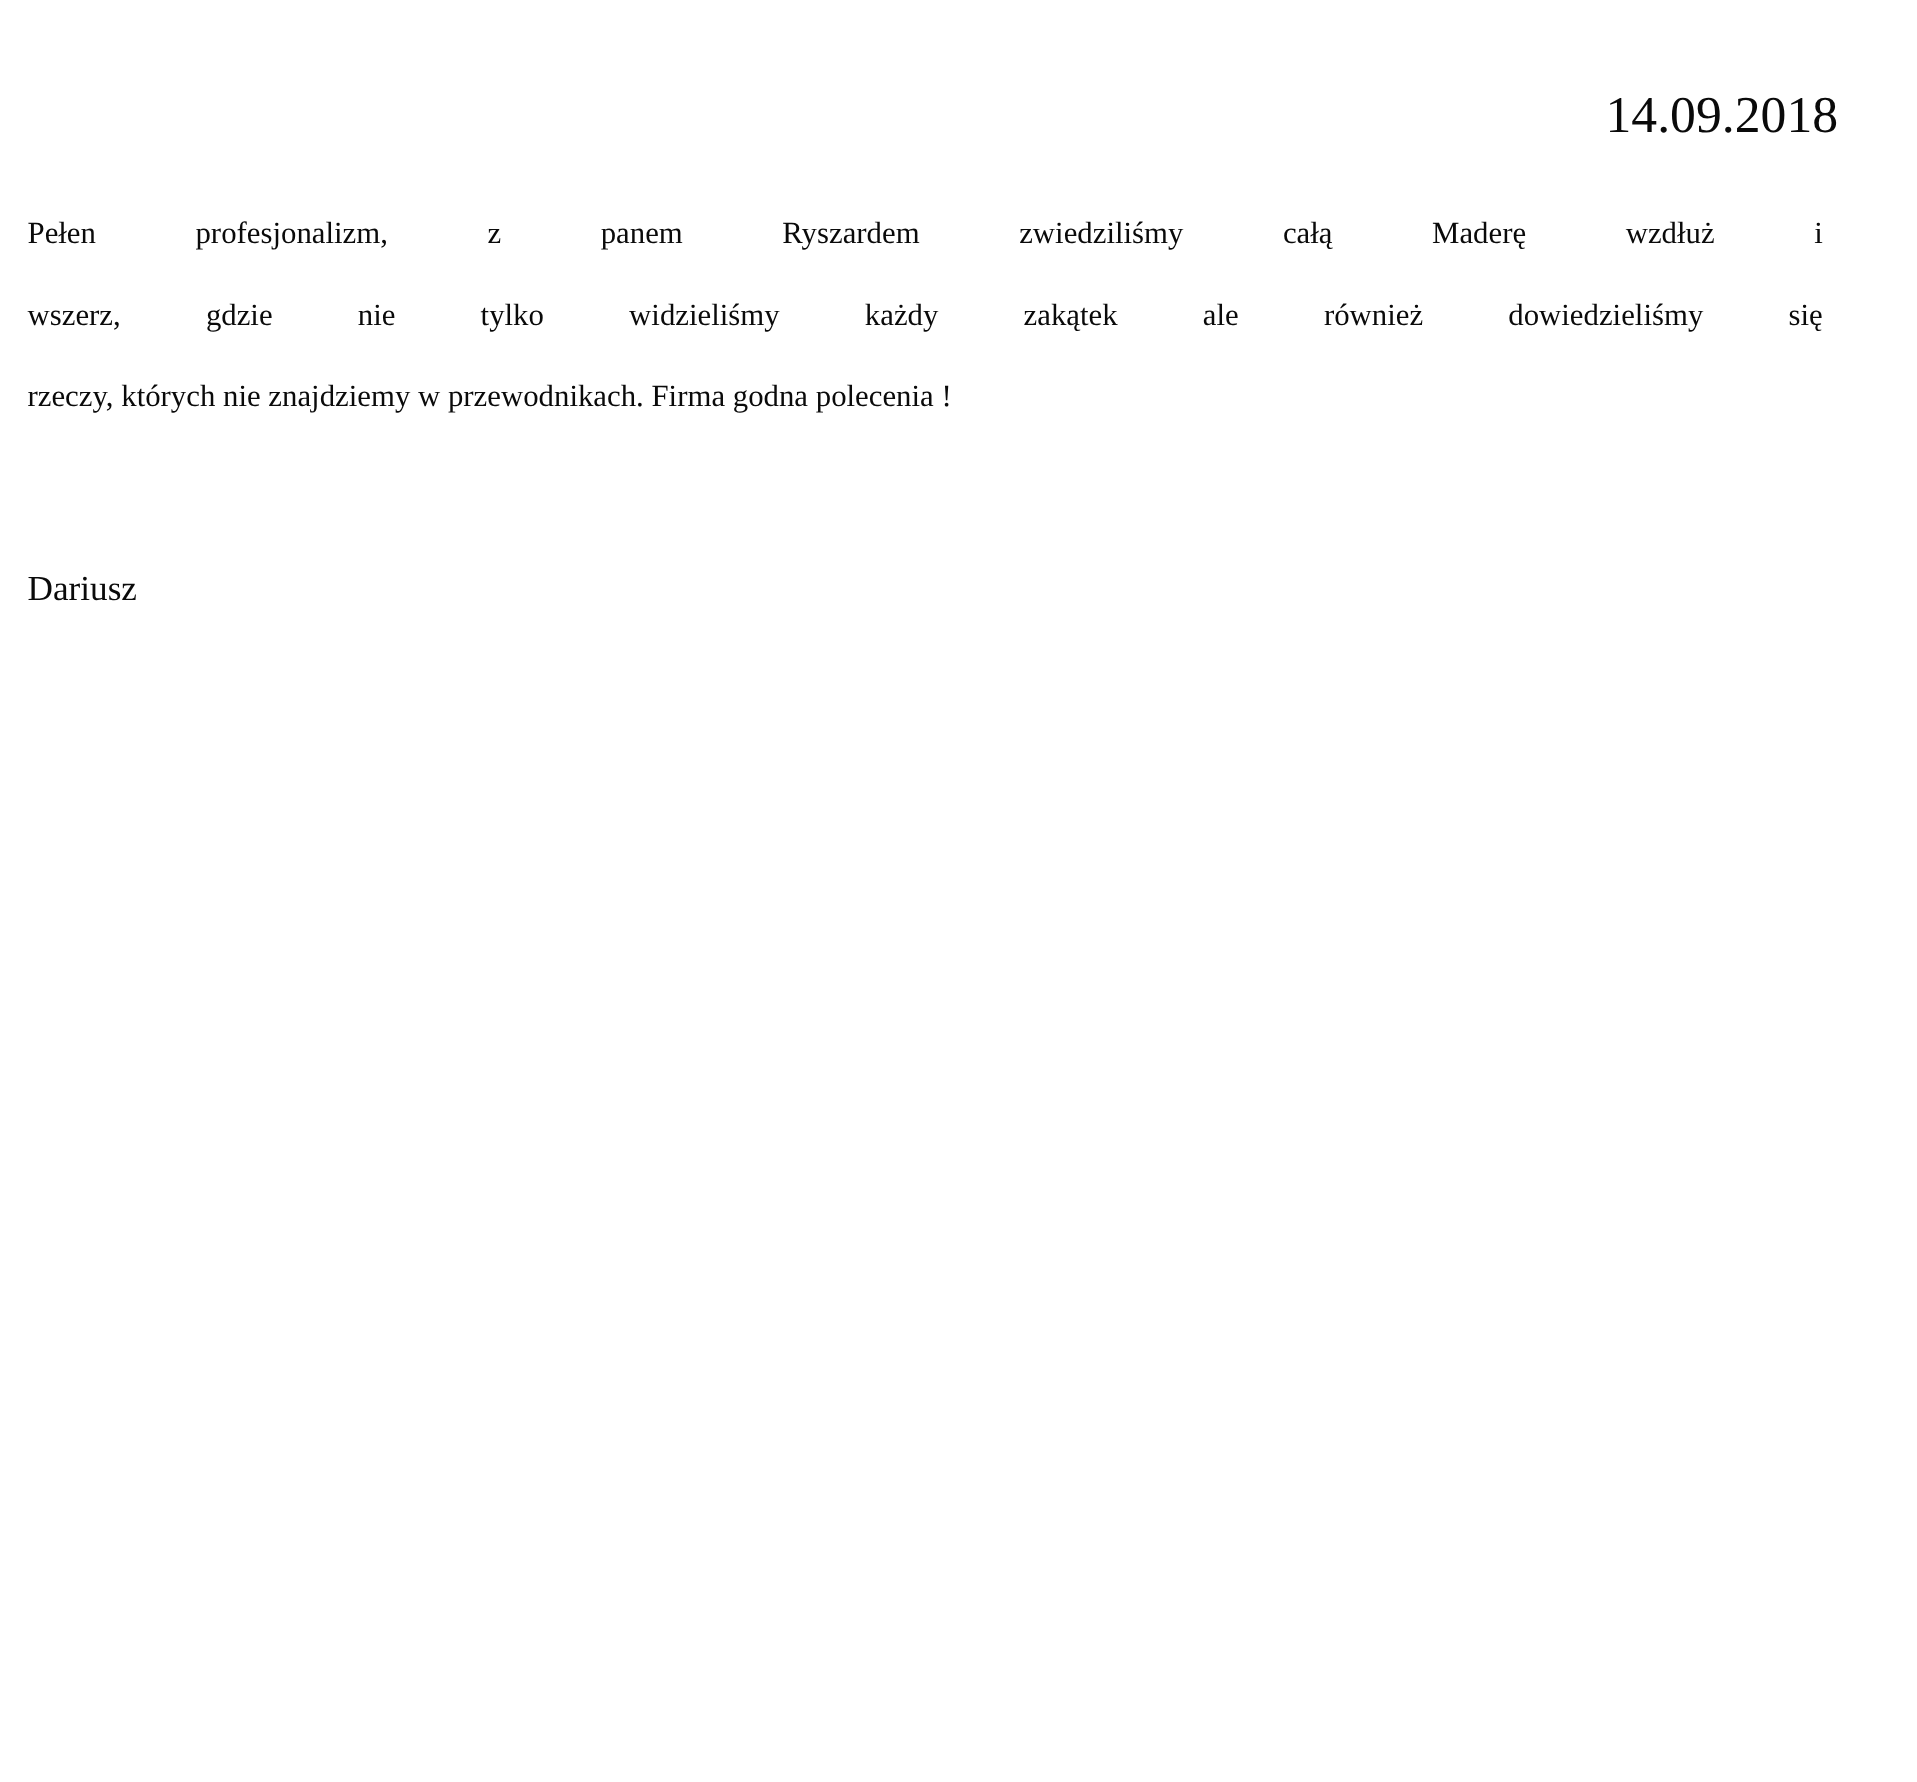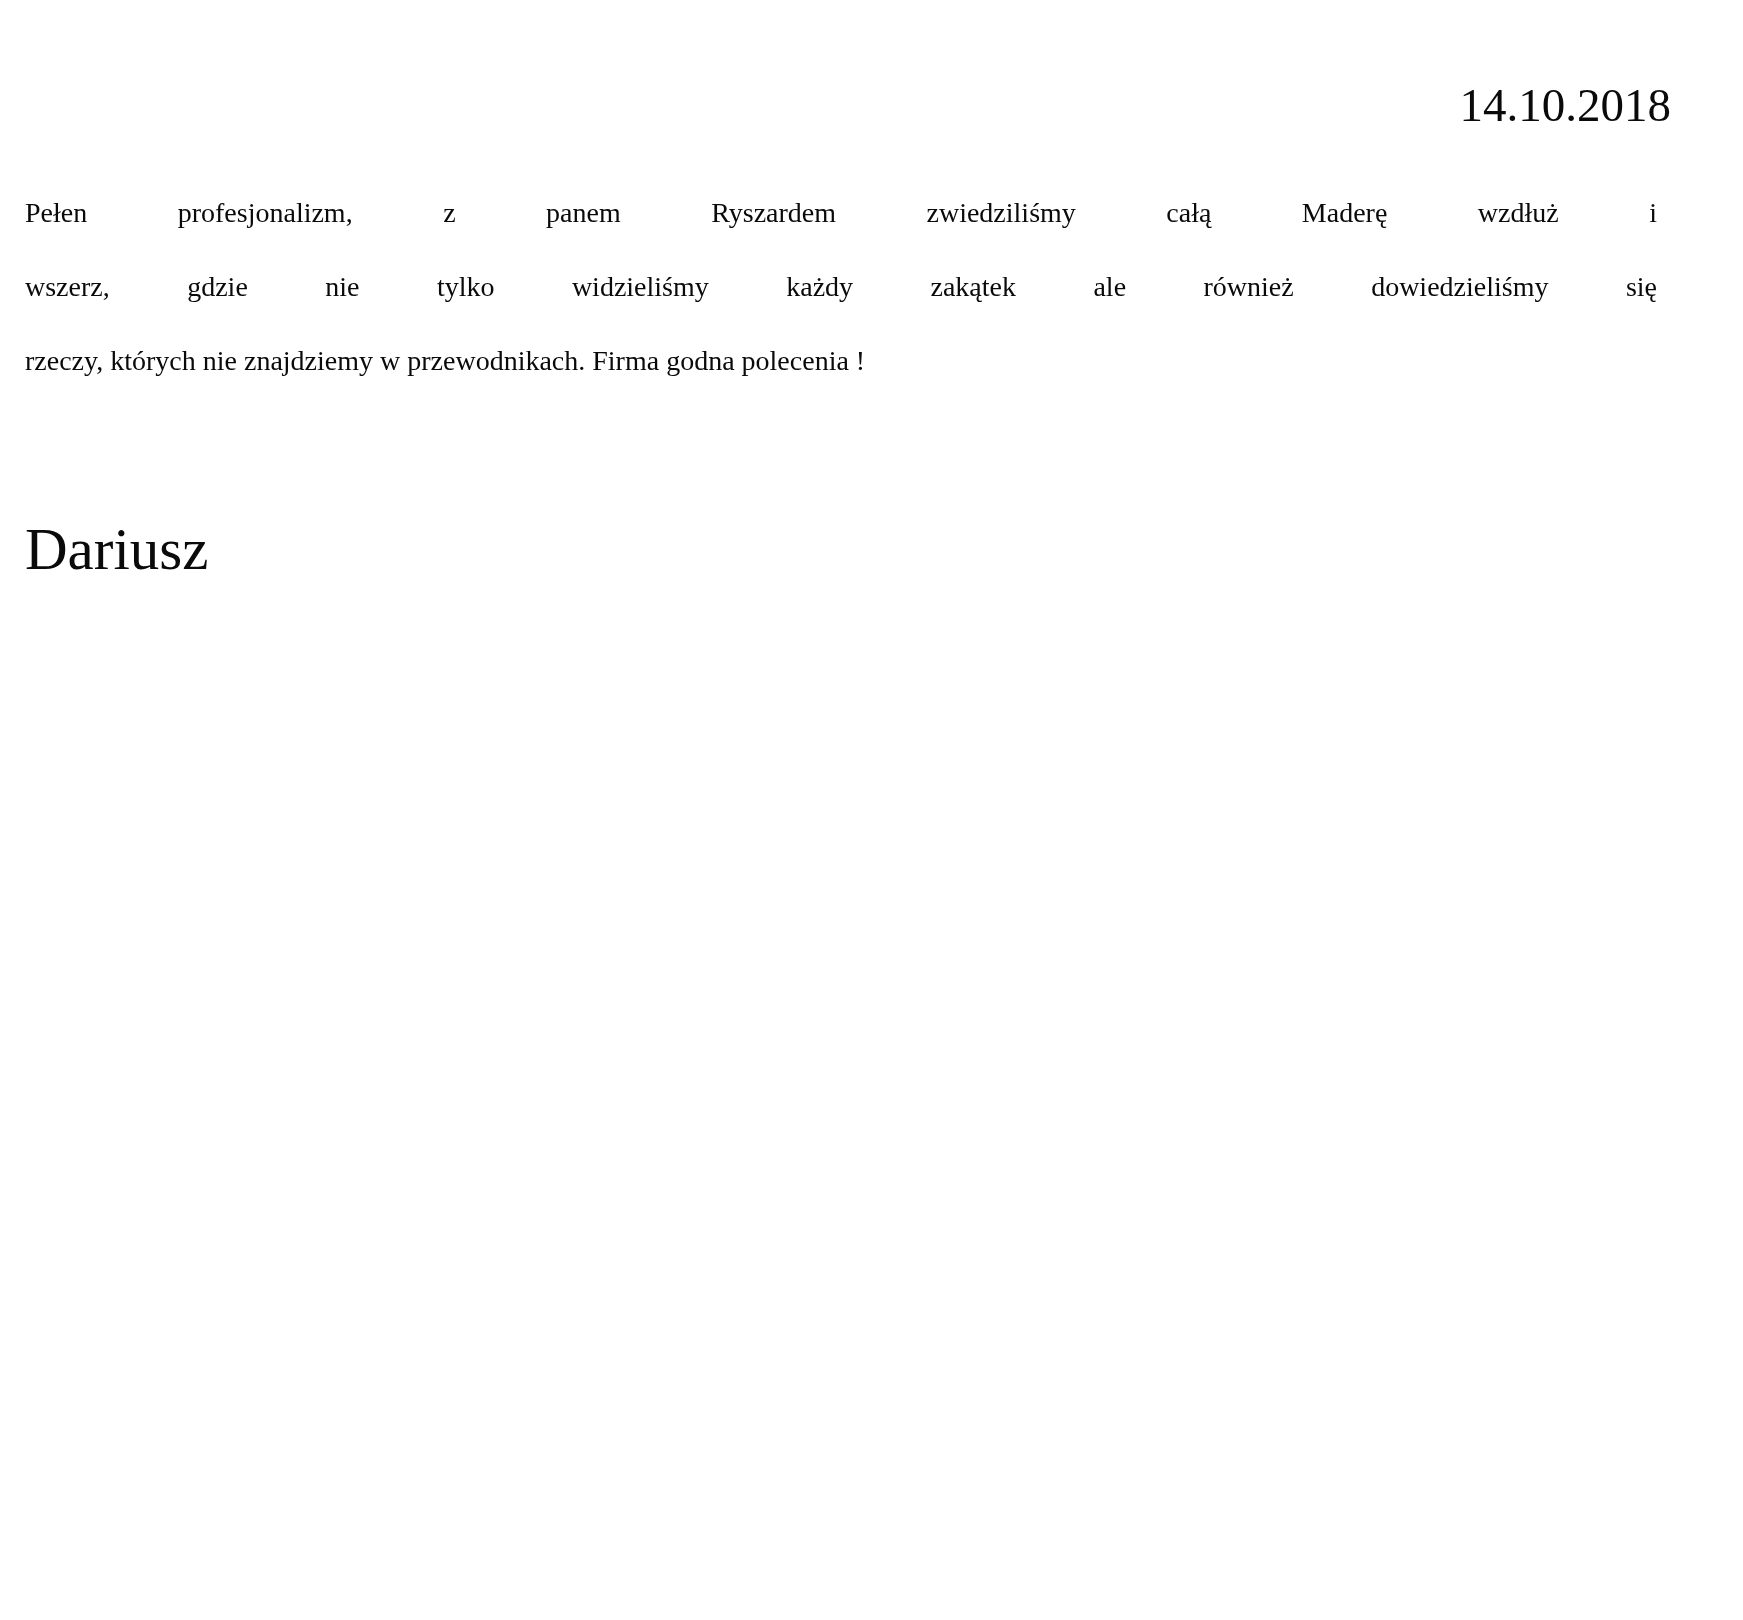--- a/index.html
+++ b/index.html
@@ -46,31 +46,31 @@
     text-align: justify;
     text-align-last: justify;
   }
   .review-line.last {
     text-align: left;
   }
   .signature-line {
     position: absolute;
     left: 25px;
     top: 516px;
-    font-size: 59px;
+    font-size: 32px;
     line-height: 1.15;
     color: #0a0a0a;
   }
 </style>
 </head>
 <body>
 
 <div class="page">
 
-  <div class="date-line">14.10.2018</div>
+  <div class="date-line">14.09.2018</div>
 
   <div class="review-paragraph">
     <span class="review-line justified">Pełen profesjonalizm, z panem Ryszardem zwiedziliśmy całą Maderę wzdłuż i</span>
     <span class="review-line justified">wszerz, gdzie nie tylko widzieliśmy każdy zakątek ale również dowiedzieliśmy się</span>
     <span class="review-line last">rzeczy, których nie znajdziemy w przewodnikach. Firma godna polecenia !</span>
   </div>
 
   <div class="signature-line">Dariusz</div>
 
 </div>

